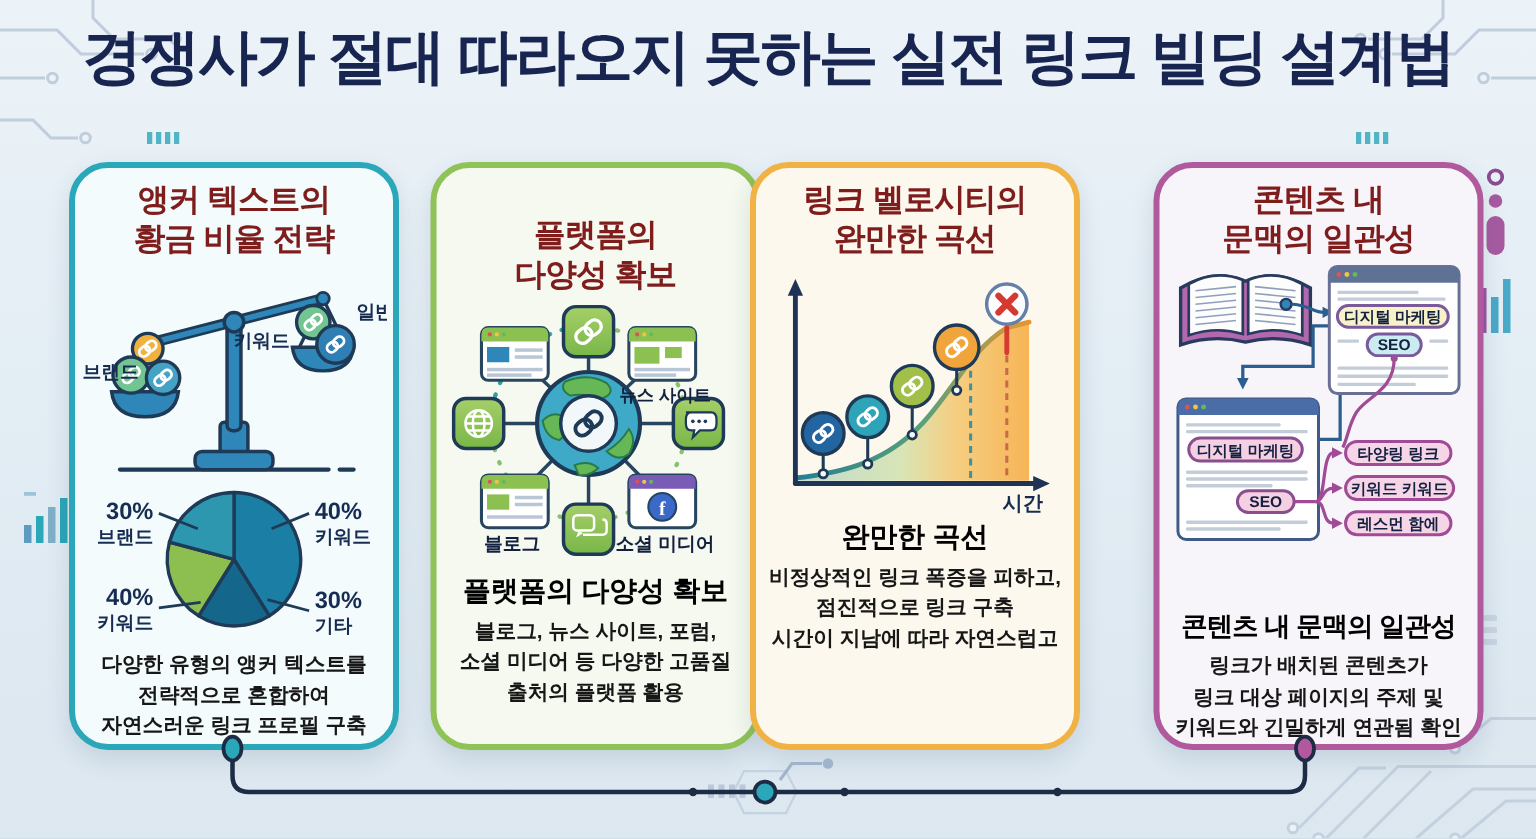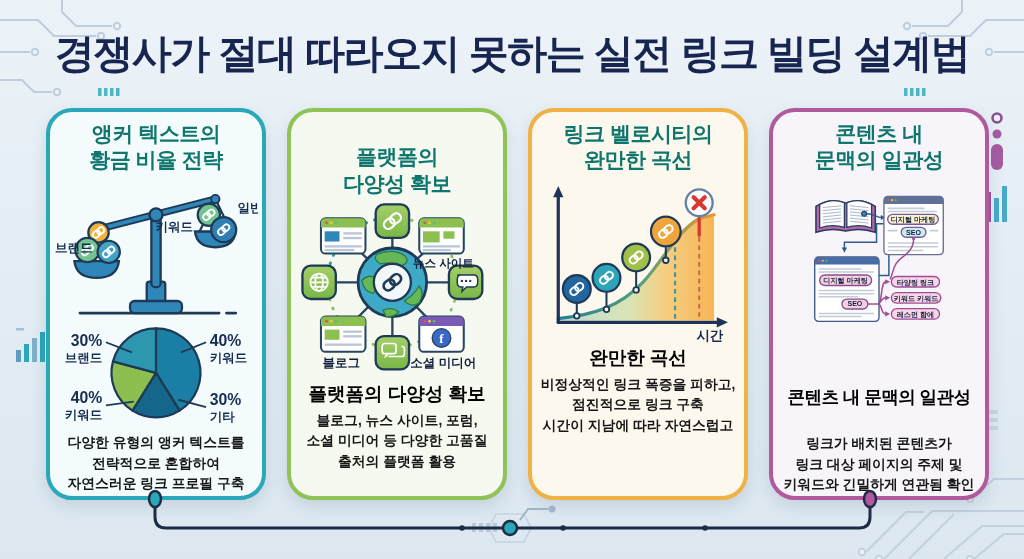--- a/index.html
+++ b/index.html
@@ -1,30 +1,30 @@
 <!DOCTYPE html>
 <html><head>
 <meta charset="utf-8">
 <style>
   html,body{margin:0;padding:0;background:#cfdde9;}
   .canvas{position:relative;width:1024px;height:559px;overflow:hidden;
     background:linear-gradient(180deg,#ecf3f8 0%,#e3edf4 45%,#dce7f0 100%);
     font-family:"Liberation Sans",sans-serif;}
-  .main-title{position:absolute;top:26px;left:0;right:0;text-align:center;
+  .main-title{position:absolute;top:10px;left:0;right:0;text-align:center;
     font-size:40px;font-weight:800;color:#182550;letter-spacing:-1.5px;z-index:3;}
   .deco{position:absolute;z-index:1;}
   .card{position:absolute;top:108px;width:220px;height:392px;box-sizing:border-box;
     border:4px solid;border-radius:26px;z-index:2;display:flex;flex-direction:column;
     align-items:center;box-shadow:0 6px 16px rgba(44,68,99,.14);}
   .card1{left:46px;border-color:#2aa7b8;background:#f3fbfc;}
   .card2{left:287px;border-color:#8fc257;background:#f5f9ef;justify-content:center;}
-  .card3{left:528px;border-color:#f0b245;background:#fdf8ee;}
-  .card4{left:769px;border-color:#b0599d;background:#f8f5fa;gap:20px;}
+  .card3{left:500px;border-color:#f0b245;background:#fdf8ee;}
+  .card4{left:769px;border-color:#b0599d;background:#f8f5fa;}
   .card-title{margin-top:9px;text-align:center;font-size:21px;font-weight:800;
-    color:#0f766e;line-height:1.26;letter-spacing:-0.5px;}
+    color:#7f1d1d;line-height:1.26;letter-spacing:-0.5px;}
   .card-sub{margin-top:2px;text-align:center;font-size:18.5px;font-weight:800;color:#000;}
   .card-sub.tight{font-size:17.5px;letter-spacing:-0.5px;margin-top:40px;}
   .card-desc{margin-top:5px;text-align:center;font-size:13.8px;font-weight:700;
     color:#171717;line-height:1.5;}
   .art{width:204px;display:block;}
   .svgt{font-family:"Liberation Sans",sans-serif;font-weight:800;fill:#172c52;}
   .svgd{font-family:"Liberation Sans",sans-serif;font-weight:800;fill:#13203f;}
   svg{display:block;margin:0 auto;}
 </style>
 </head>

